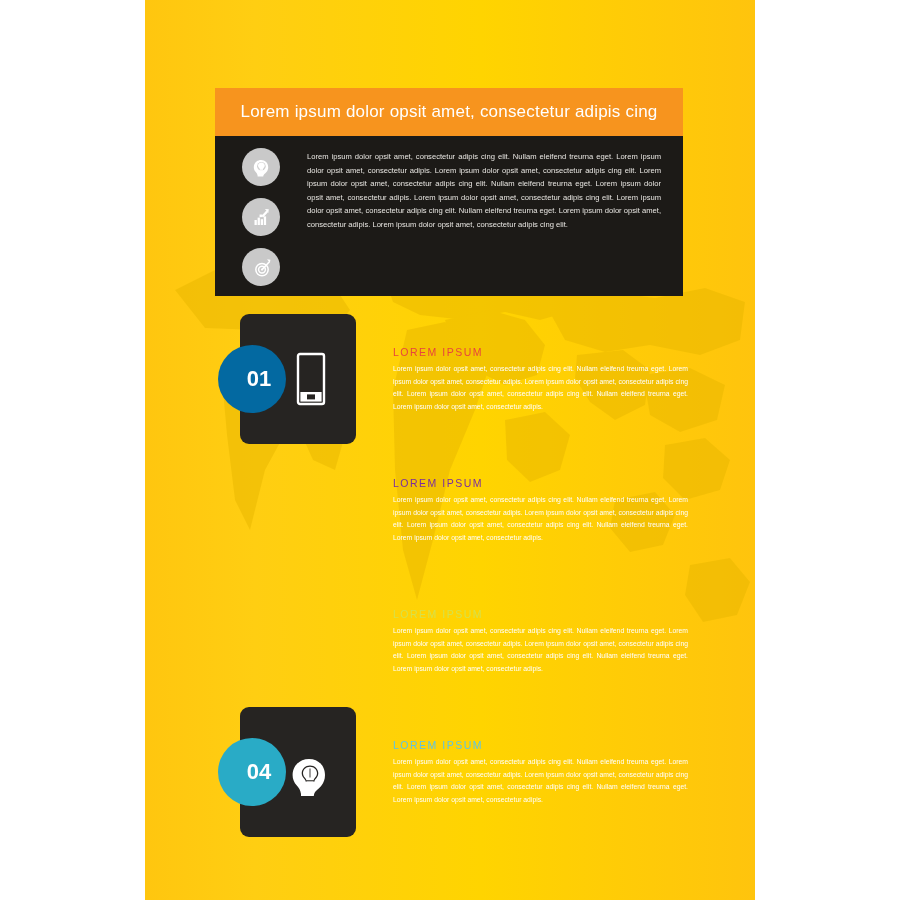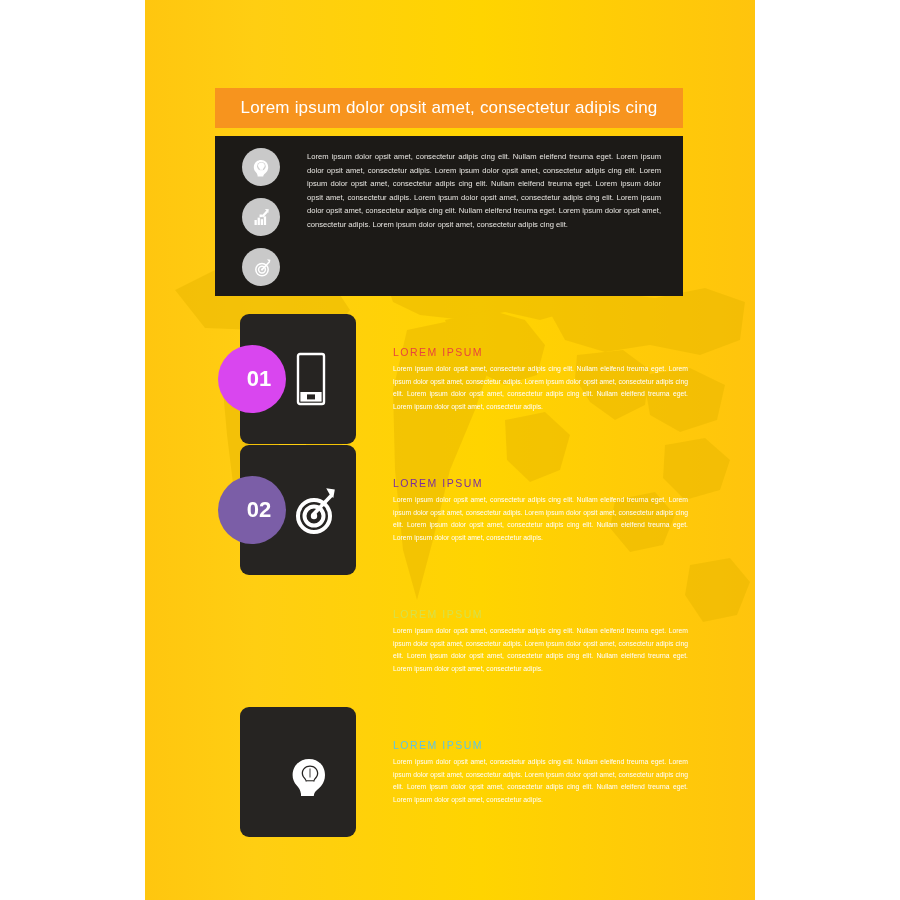--- a/index.html
+++ b/index.html
@@ -16,21 +16,21 @@
     background:#FFC910;
     background-image:linear-gradient(90deg,#FFC60F 0%,#FFCE12 18%,#FFD400 55%,#FFC40D 100%);
     overflow:hidden;
   }
   
   .worldmap{position:absolute;left:0;top:170px;width:610px;height:640px;opacity:.5;}
   .worldmap svg{width:100%;height:100%;display:block;}
 
   
   .hdr-bar{
-    position:absolute;left:70px;top:88px;width:468px;height:40px;
+    position:absolute;left:70px;top:88px;width:468px;height:48px;
     background:#F7941E;display:flex;align-items:center;justify-content:center;
   }
   .hdr-bar .t{
     color:#ffffff;font-size:17px;letter-spacing:.2px;font-weight:400;
     font-family:"Liberation Sans", sans-serif;white-space:nowrap;
   }
   
   .hdr-box{
     position:absolute;left:70px;top:136px;width:468px;height:160px;
     background:#1c1a17;display:flex;
@@ -142,67 +142,56 @@
             <path fill="#ffffff" d="M18.1 4.3l3.3.5-.6 3.2z"></path>
           </svg>
         </div>
 
       </div>
       <div class="hdr-text">Lorem ipsum dolor opsit amet, consectetur adipis cing elit. Nullam eleifend treurna eget. Lorem ipsum dolor opsit amet, consectetur adipis. Lorem ipsum dolor opsit amet, consectetur adipis cing elit. Lorem ipsum dolor opsit amet, consectetur adipis cing elit. Nullam eleifend treurna eget. Lorem ipsum dolor opsit amet, consectetur adipis. Lorem ipsum dolor opsit amet, consectetur adipis cing elit. Lorem ipsum dolor opsit amet, consectetur adipis cing elit. Nullam eleifend treurna eget. Lorem ipsum dolor opsit amet, consectetur adipis. Lorem ipsum dolor opsit amet, consectetur adipis cing elit.</div>
     </div>
 
     <div class="row" style="top:314px;">
       <div class="card">
-        <div class="badge" style="background:#d946ef;">
+        <div class="badge" style="background:#0369a1;">
           <span class="num">01</span>
         </div>
         <div class="card-icon">
           <svg width="34" height="54" viewBox="0 0 34 54">
             <rect x="4" y="2" width="26" height="50" rx="2" fill="none" stroke="#ffffff" stroke-width="2.4"></rect>
             <rect x="6.4" y="40" width="21.2" height="9.6" fill="#ffffff"></rect>
             <rect x="13" y="42.4" width="8" height="5" fill="#262422"></rect>
           </svg>
         </div>
       </div>
       <div class="rowtext">
         <h3 style="color:#E8453C;">LOREM IPSUM</h3>
         <p>Lorem ipsum dolor opsit amet, consectetur adipis cing elit. Nullam eleifend treurna eget. Lorem ipsum dolor opsit amet, consectetur adipis. Lorem ipsum dolor opsit amet, consectetur adipis cing elit. Lorem ipsum dolor opsit amet, consectetur adipis cing elit. Nullam eleifend treurna eget. Lorem ipsum dolor opsit amet, consectetur adipis.</p>
       </div>
     </div>
 
     <div class="row" style="top:445px;">
-      <div class="card">
-        <div class="badge" style="background:#7B5EA7;">
-          <span class="num">02</span>
-        </div>
-        <div class="card-icon">
-          <svg width="56" height="56" viewBox="0 0 56 56">
-            <circle cx="31" cy="34" r="16" fill="none" stroke="#ffffff" stroke-width="4"></circle>
-            <circle cx="31" cy="34" r="9.5" fill="none" stroke="#ffffff" stroke-width="4"></circle>
-            <circle cx="31" cy="34" r="3.2" fill="#ffffff"></circle>
-            <path fill="#ffffff" d="M28.6 31.6L47 12.2l2.6 2.6-18.4 19.4z"></path>
-            <path fill="#ffffff" d="M43.2 6.2l8.6 1.4-1.5 8.3-3.4-3.2z"></path>
-          </svg>
-        </div>
-      </div>
       <div class="rowtext">
         <h3 style="color:#7B2E9E;">LOREM IPSUM</h3>
         <p>Lorem ipsum dolor opsit amet, consectetur adipis cing elit. Nullam eleifend treurna eget. Lorem ipsum dolor opsit amet, consectetur adipis. Lorem ipsum dolor opsit amet, consectetur adipis cing elit. Lorem ipsum dolor opsit amet, consectetur adipis cing elit. Nullam eleifend treurna eget. Lorem ipsum dolor opsit amet, consectetur adipis.</p>
       </div>
     </div>
 
     <div class="row" style="top:576px;">
       <div class="rowtext">
         <h3 style="color:#D7E04A;">LOREM IPSUM</h3>
         <p>Lorem ipsum dolor opsit amet, consectetur adipis cing elit. Nullam eleifend treurna eget. Lorem ipsum dolor opsit amet, consectetur adipis. Lorem ipsum dolor opsit amet, consectetur adipis cing elit. Lorem ipsum dolor opsit amet, consectetur adipis cing elit. Nullam eleifend treurna eget. Lorem ipsum dolor opsit amet, consectetur adipis.</p>
       </div>
     </div>
 
     <div class="row" style="top:707px;">
       <div class="card">
+        <div class="badge" style="background:#29ABC6;">
+          <span class="num">04</span>
+        </div>
         <div class="card-icon">
           <svg width="56" height="56" viewBox="0 0 56 56">
             <path fill="#ffffff" d="M18 50c-.6-4-2.2-6-4.2-8.4C11 38.4 9.6 35 9.6 31 9.6 21.4 17 15 26 15c9.2 0 16 6.4 16 16 0 9-5.8 12.8-9 16-1.4 1.4-2 3-2.2 5H18z"></path>
             <path fill="#262422" d="M27 21.5c4.6 0 8.3 3.4 8.3 7.8 0 2.9-1.7 4.6-2.9 6-.7.8-1 1.5-1.1 2.4h-8.5c-.1-1-.5-1.8-1.2-2.5-1.2-1.3-2.9-3-2.9-5.9 0-4.4 3.7-7.8 8.3-7.8z"></path>
             <path fill="#ffffff" d="M27 22.8c3.9 0 7 2.9 7 6.5 0 2.4-1.4 3.8-2.4 5-.6.7-.85 1.25-.95 2h-7.3c-.1-.85-.4-1.5-1-2.1-1-1.1-2.35-2.5-2.35-4.9 0-3.6 3.1-6.5 7-6.5z"></path>
             <rect x="23.4" y="37.4" width="7.2" height="1.7" fill="#ffffff"></rect>
             <rect x="24.2" y="40" width="5.6" height="1.6" fill="#ffffff"></rect>
             <path fill="#262422" d="M26.2 24.6h1.6v8.8h-1.6z" opacity=".55"></path>
           </svg>
         </div>

